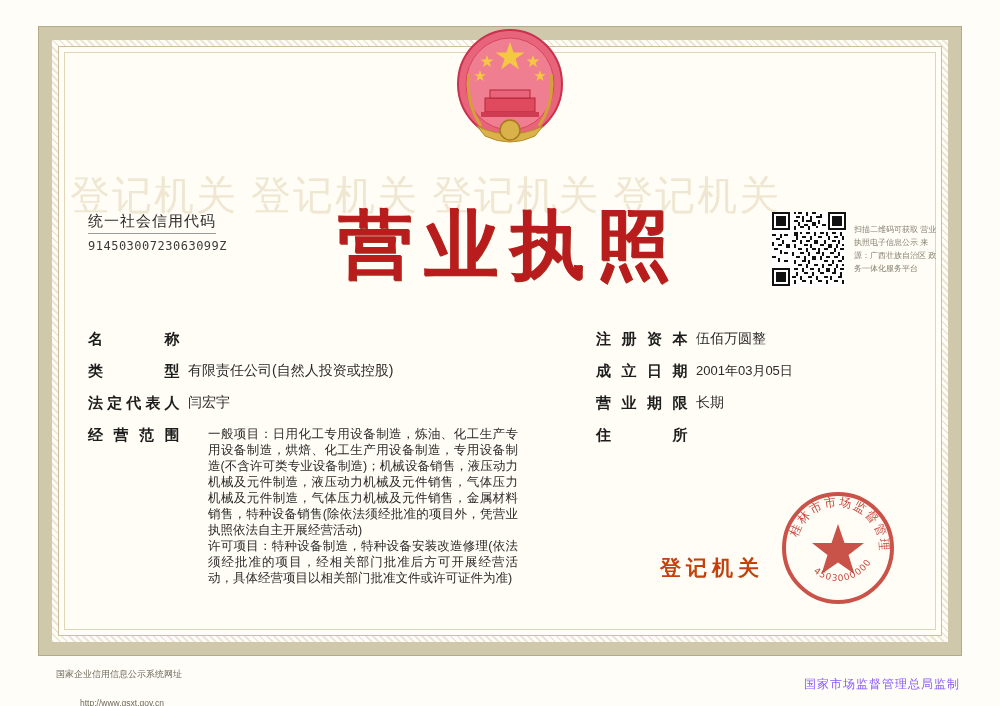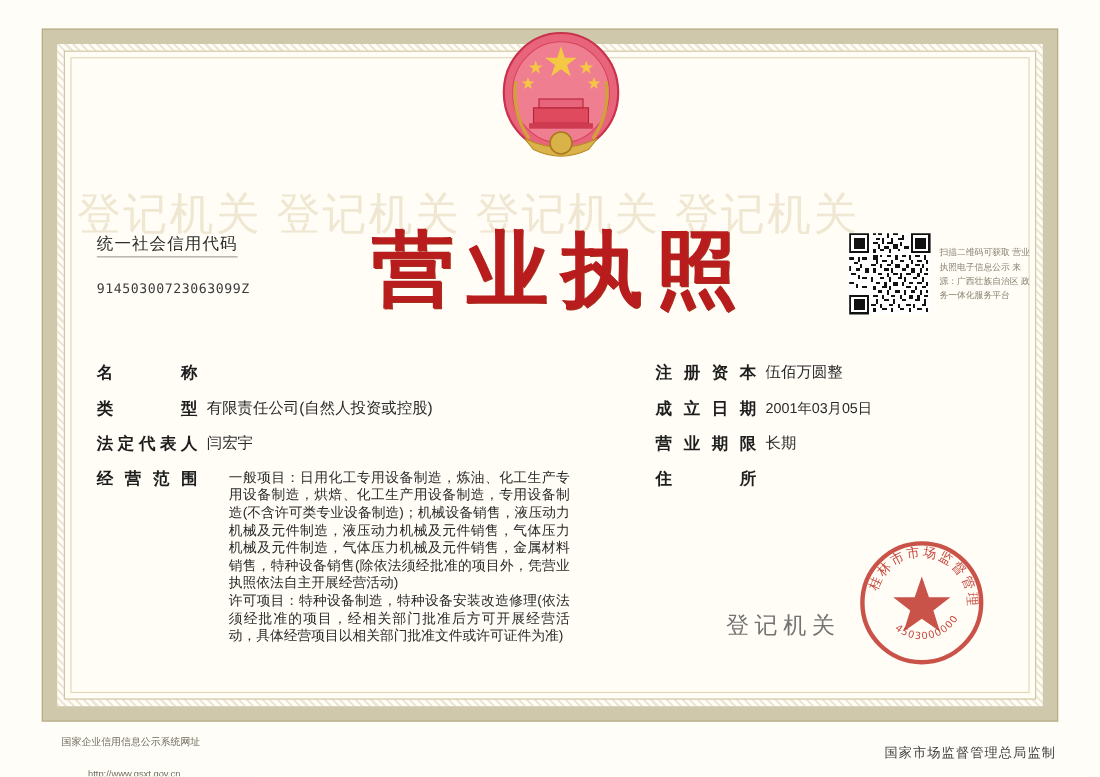--- a/index.html
+++ b/index.html
@@ -98,21 +98,21 @@
   }
   .credit-label {
     font-size: 15px;
     color: #2b2b2b;
     letter-spacing: 1px;
     border-bottom: 1px solid #9a9a9a;
     padding-bottom: 2px;
     display: inline-block;
   }
   .credit-value {
-    margin-top: 21px;
+    margin-top: 5px;
     font-family: "DejaVu Sans Mono", monospace;
     font-size: 12px;
     color: #3a3a3a;
     letter-spacing: 0.5px;
   }
 
   
   .qr {
     position: absolute;
     left: 772px; top: 212px;
@@ -173,22 +173,22 @@
     left: 778px; top: 488px;
     width: 120px; height: 120px;
   }
 
   
   .authority {
     position: absolute;
     left: 660px; top: 554px;
     font-size: 21px;
     letter-spacing: 5px;
-    color: #737373;
-    font-weight: normal;
+    color: #c2410c;
+    font-weight: bold;
   }
   .issue-date {
     position: absolute;
     left: 724px; top: 592px;
     font-size: 16px;
     color: #1d1d1d;
     letter-spacing: 2px;
   }
   .issue-date .num {
     font-family: "DejaVu Sans", sans-serif;
@@ -205,21 +205,21 @@
   .footer-left .url {
     font-family: Liberation Sans, sans-serif;
     font-size: 8.5px;
     padding-left: 24px;
     margin-top: 16px;
   }
   .footer-right {
     position: absolute;
     right: 40px; top: 676px;
     font-size: 12px;
-    color: #404040;
+    color: #8b5cf6;
     letter-spacing: 1px;
   }
 </style>
 </head>
 <body>
 
 <div class="license">
 
   <div class="border-outer"></div>
   <div class="border-inner"></div>

